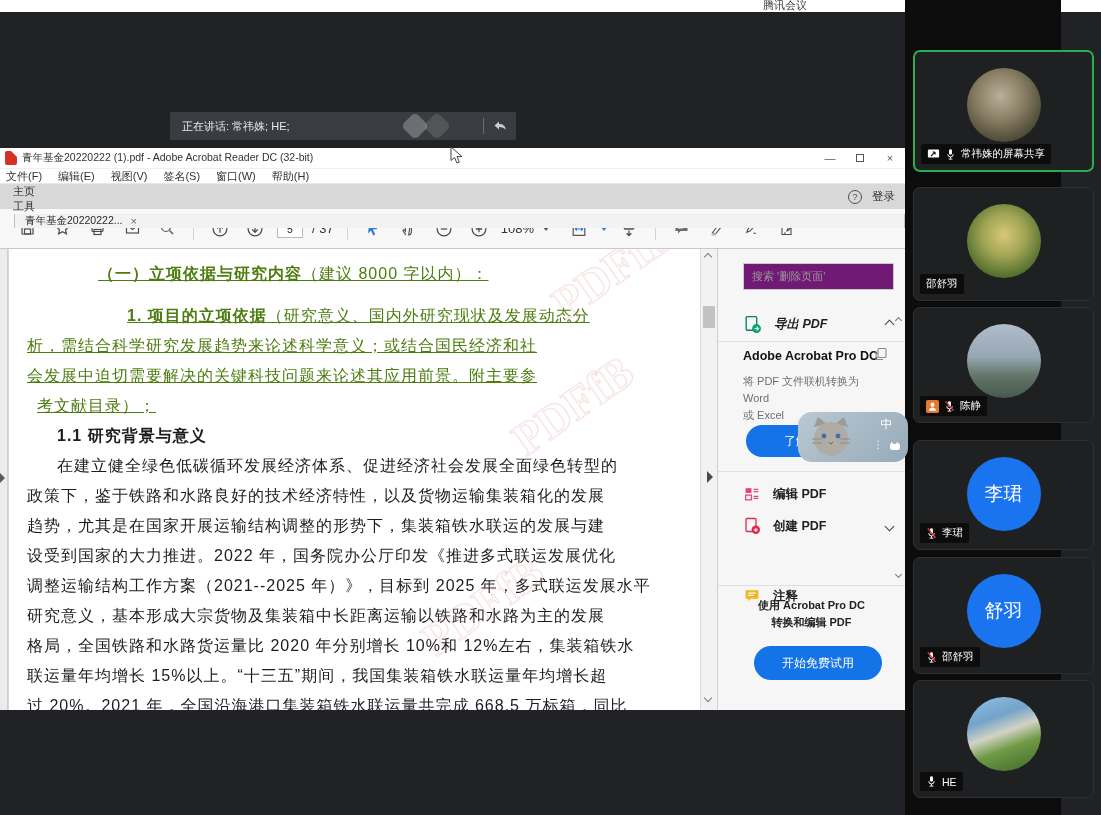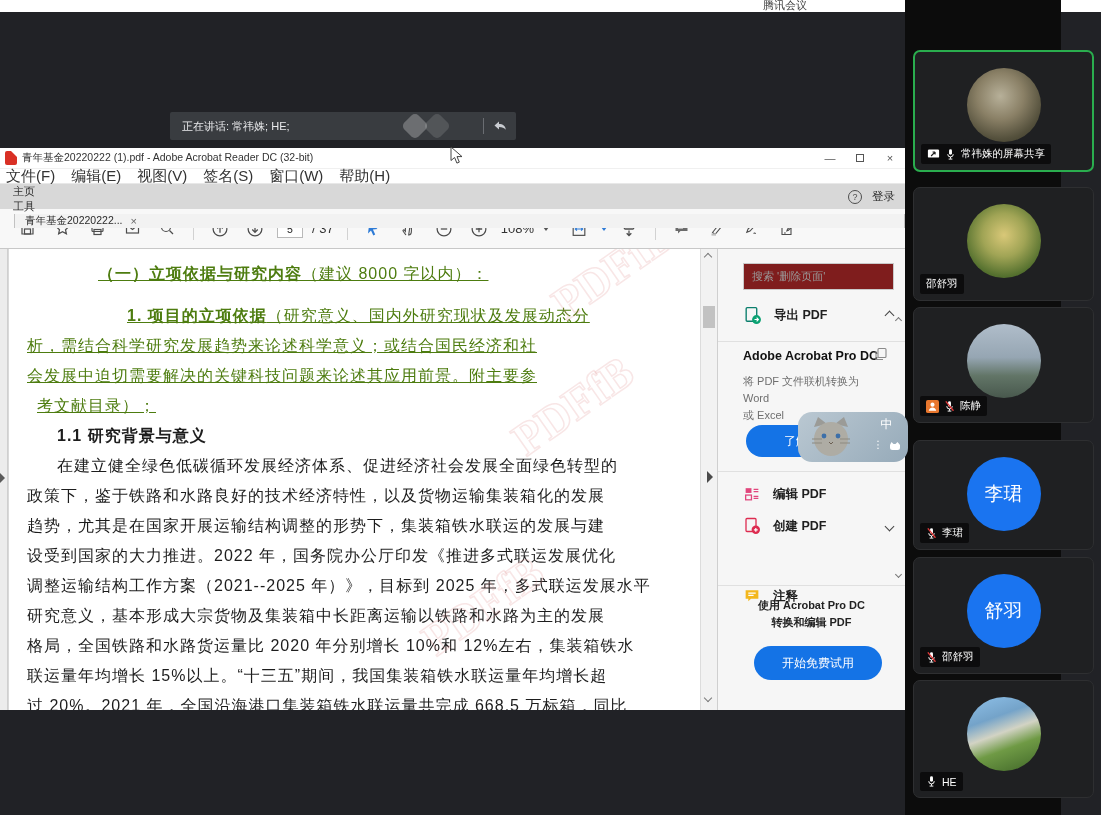--- a/index.html
+++ b/index.html
@@ -23,21 +23,21 @@
   
   .acrobat{position:absolute;left:0;top:148px;width:905px;height:562px;background:#fff;z-index:10;}
   .titlebar{height:21px;background:#fff;display:flex;align-items:center;padding-left:5px;border-bottom:1px solid #f0f0f0;}
   .pdficon{width:12px;height:14px;background:#d93025;border-radius:2px;position:relative;margin-right:5px;flex:none;}
   .pdficon:after{content:"";position:absolute;right:0;top:0;border:3px solid #fff;border-left-color:transparent;border-bottom-color:transparent;}
   .wtitle{font-size:10.5px;color:#333;}
   .wcontrols{margin-left:auto;display:flex;height:21px;}
   .wc{width:30px;display:flex;align-items:center;justify-content:center;font-size:11px;color:#555;}
   .wc .sq{width:8px;height:8px;border:1px solid #555;}
   .menubar{height:15px;display:flex;align-items:center;gap:16px;padding-left:6px;background:#fff;border-bottom:1px solid #e8e8e8;}
-  .menu-item{font-size:15px;color:#333;}
+  .menu-item{font-size:11px;color:#333;}
   .tabbar{height:25px;background:#d8d8d8;display:flex;align-items:stretch;position:relative;flex-direction:column;}
   .tb-btn{padding:0 13px;display:flex;align-items:center;font-size:11px;color:#2b2b2b;}
   .tb-doc{margin-left:14px;padding:0 10px;background:#f2f2f2;display:flex;align-items:center;gap:8px;font-size:10.5px;color:#2b2b2b;border-left:1px solid #c2c2c2;border-right:1px solid #c2c2c2;}
   .tb-doc .x{color:#666;font-size:11px;}
   .tb-right{position:absolute;right:10px;top:0;height:25px;display:flex;align-items:center;gap:10px;}
   .helpc{width:14px;height:14px;border:1.2px solid #4e4e4e;border-radius:50%;font-size:9px;color:#4e4e4e;display:flex;align-items:center;justify-content:center;}
   .login{font-size:11.5px;color:#2b2b2b;}
   .toolbar{height:40px;background:#f8f8f8;border-bottom:1px solid #c8c8c8;display:flex;align-items:center;padding-left:14px;gap:9px;}
   .ti{width:26px;height:26px;display:flex;align-items:center;justify-content:center;flex:none;}
   .tsep{width:1px;height:22px;background:#d2d2d2;margin:0 4px;flex:none;}
@@ -66,21 +66,21 @@
   .docscroll{position:absolute;left:700px;top:0;width:17px;height:100%;background:#f2f2f2;border-left:1px solid #dcdcdc;}
   .ds-arrow{position:absolute;left:4px;width:8px;height:8px;display:flex;}
   .chev{width:6px;height:6px;border-right:1.6px solid #7a7a7a;border-bottom:1.6px solid #7a7a7a;display:inline-block;}
   .chev.up{transform:rotate(-135deg);}
   .chev.down{transform:rotate(45deg);}
   .ds-thumb{position:absolute;left:2px;top:57px;width:12px;height:22px;background:#c2c2c2;}
   .panel-handle{position:absolute;left:707px;top:222px;width:0;height:0;border-top:6px solid transparent;border-bottom:6px solid transparent;border-left:6px solid #4a4a4a;z-index:3;}
 
   
   .rpanel{position:absolute;left:717px;top:0;width:188px;height:100%;background:#f6f6f6;border-left:1px solid #cfcfcf;}
-  .rsearch{position:absolute;left:25px;top:14px;width:151px;height:27px;background:#7f1d1d;border:1px solid #c9c9c9;font-size:11px;color:#9a9a9a;display:flex;align-items:center;padding-left:8px;}
+  .rsearch{position:absolute;left:25px;top:14px;width:151px;height:27px;background:#701a75;border:1px solid #c9c9c9;font-size:11px;color:#9a9a9a;display:flex;align-items:center;padding-left:8px;}
   .prow{position:absolute;left:25px;display:flex;align-items:center;gap:12px;width:150px;}
   .prow .lbl{font-size:12.5px;color:#1f1f1f;font-weight:bold;}
   .prow .pchev{margin-left:auto;}
   .pchev{width:7px;height:7px;border-right:1.6px solid #444;border-bottom:1.6px solid #444;display:inline-block;}
   .pchev.up{transform:rotate(-135deg);}
   .pchev.down{transform:rotate(45deg);}
   .pdiv{position:absolute;left:0;width:100%;height:1px;background:#e0e0e0;}
   .promo-t{position:absolute;left:25px;top:100px;font-size:12.5px;font-weight:bold;color:#111;}
   .copyic{position:absolute;left:156px;top:98px;}
   .promo-d{position:absolute;left:25px;top:124px;width:145px;font-size:11px;color:#6f6f6f;line-height:17px;}
@@ -321,21 +321,21 @@
         <span class="ds-thumb"></span>
         <span class="ds-arrow" style="bottom:7px;">
             <span class="chev down"></span>
           </span>
       </div>
       <div class="panel-handle"></div>
 
       <div class="rpanel">
         <div class="rsearch">搜索 '删除页面'</div>
 
-        <div class="prow" style="top:57px;">
+        <div class="prow" style="top:66px;font-style:italic;">
           <span style="display:flex;">
               <svg width="19" height="19" viewBox="0 0 18 18">
                 <rect x="3" y="1.5" width="10" height="13" rx="1" fill="none" stroke="#0b7f6d" stroke-width="1.3"></rect>
                 <circle cx="12.8" cy="12.8" r="4.2" fill="#0ba273"></circle>
                 <path d="M10.9 12.8h3.4M12.9 11l1.7 1.8-1.7 1.8" stroke="#fff" stroke-width="1.1" fill="none"></path>
               </svg>
             </span>
           <span class="lbl">导出 PDF</span>
           <span class="pchev up pchev"></span>
         </div>

